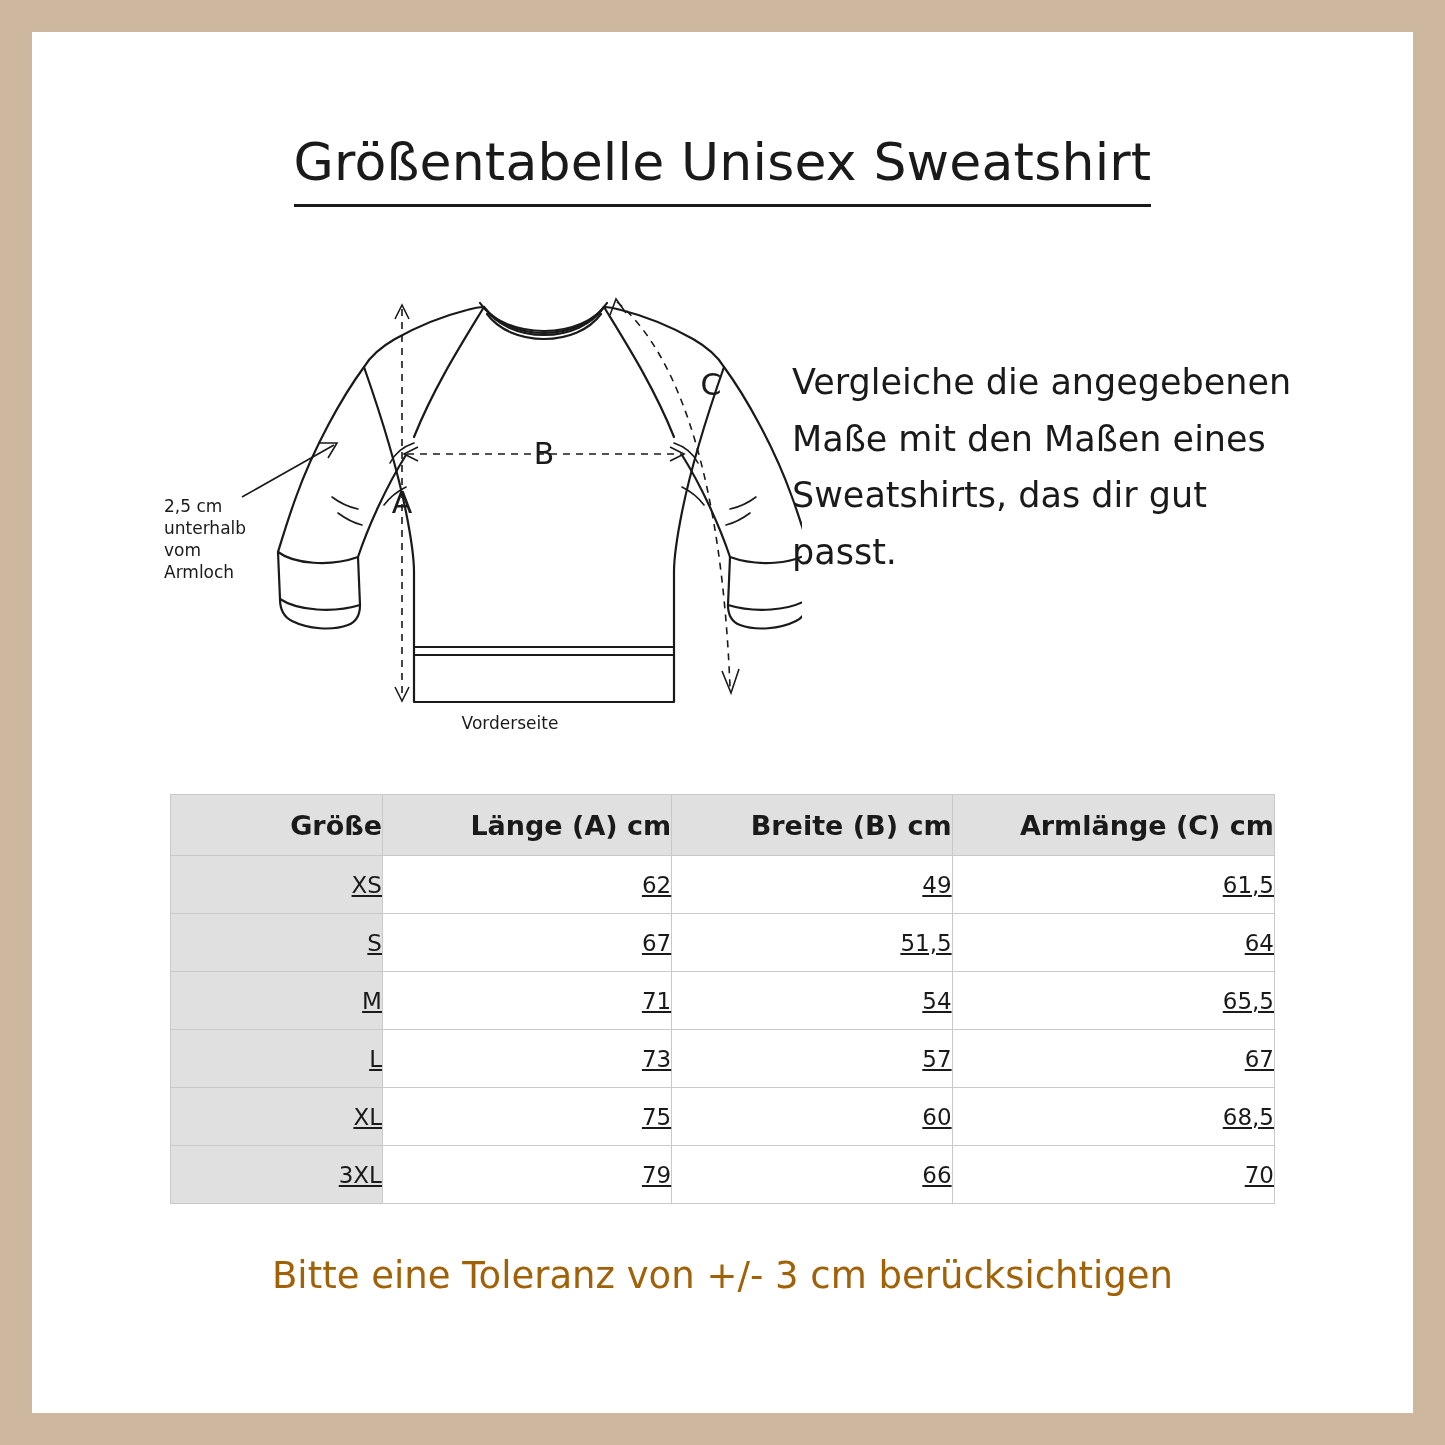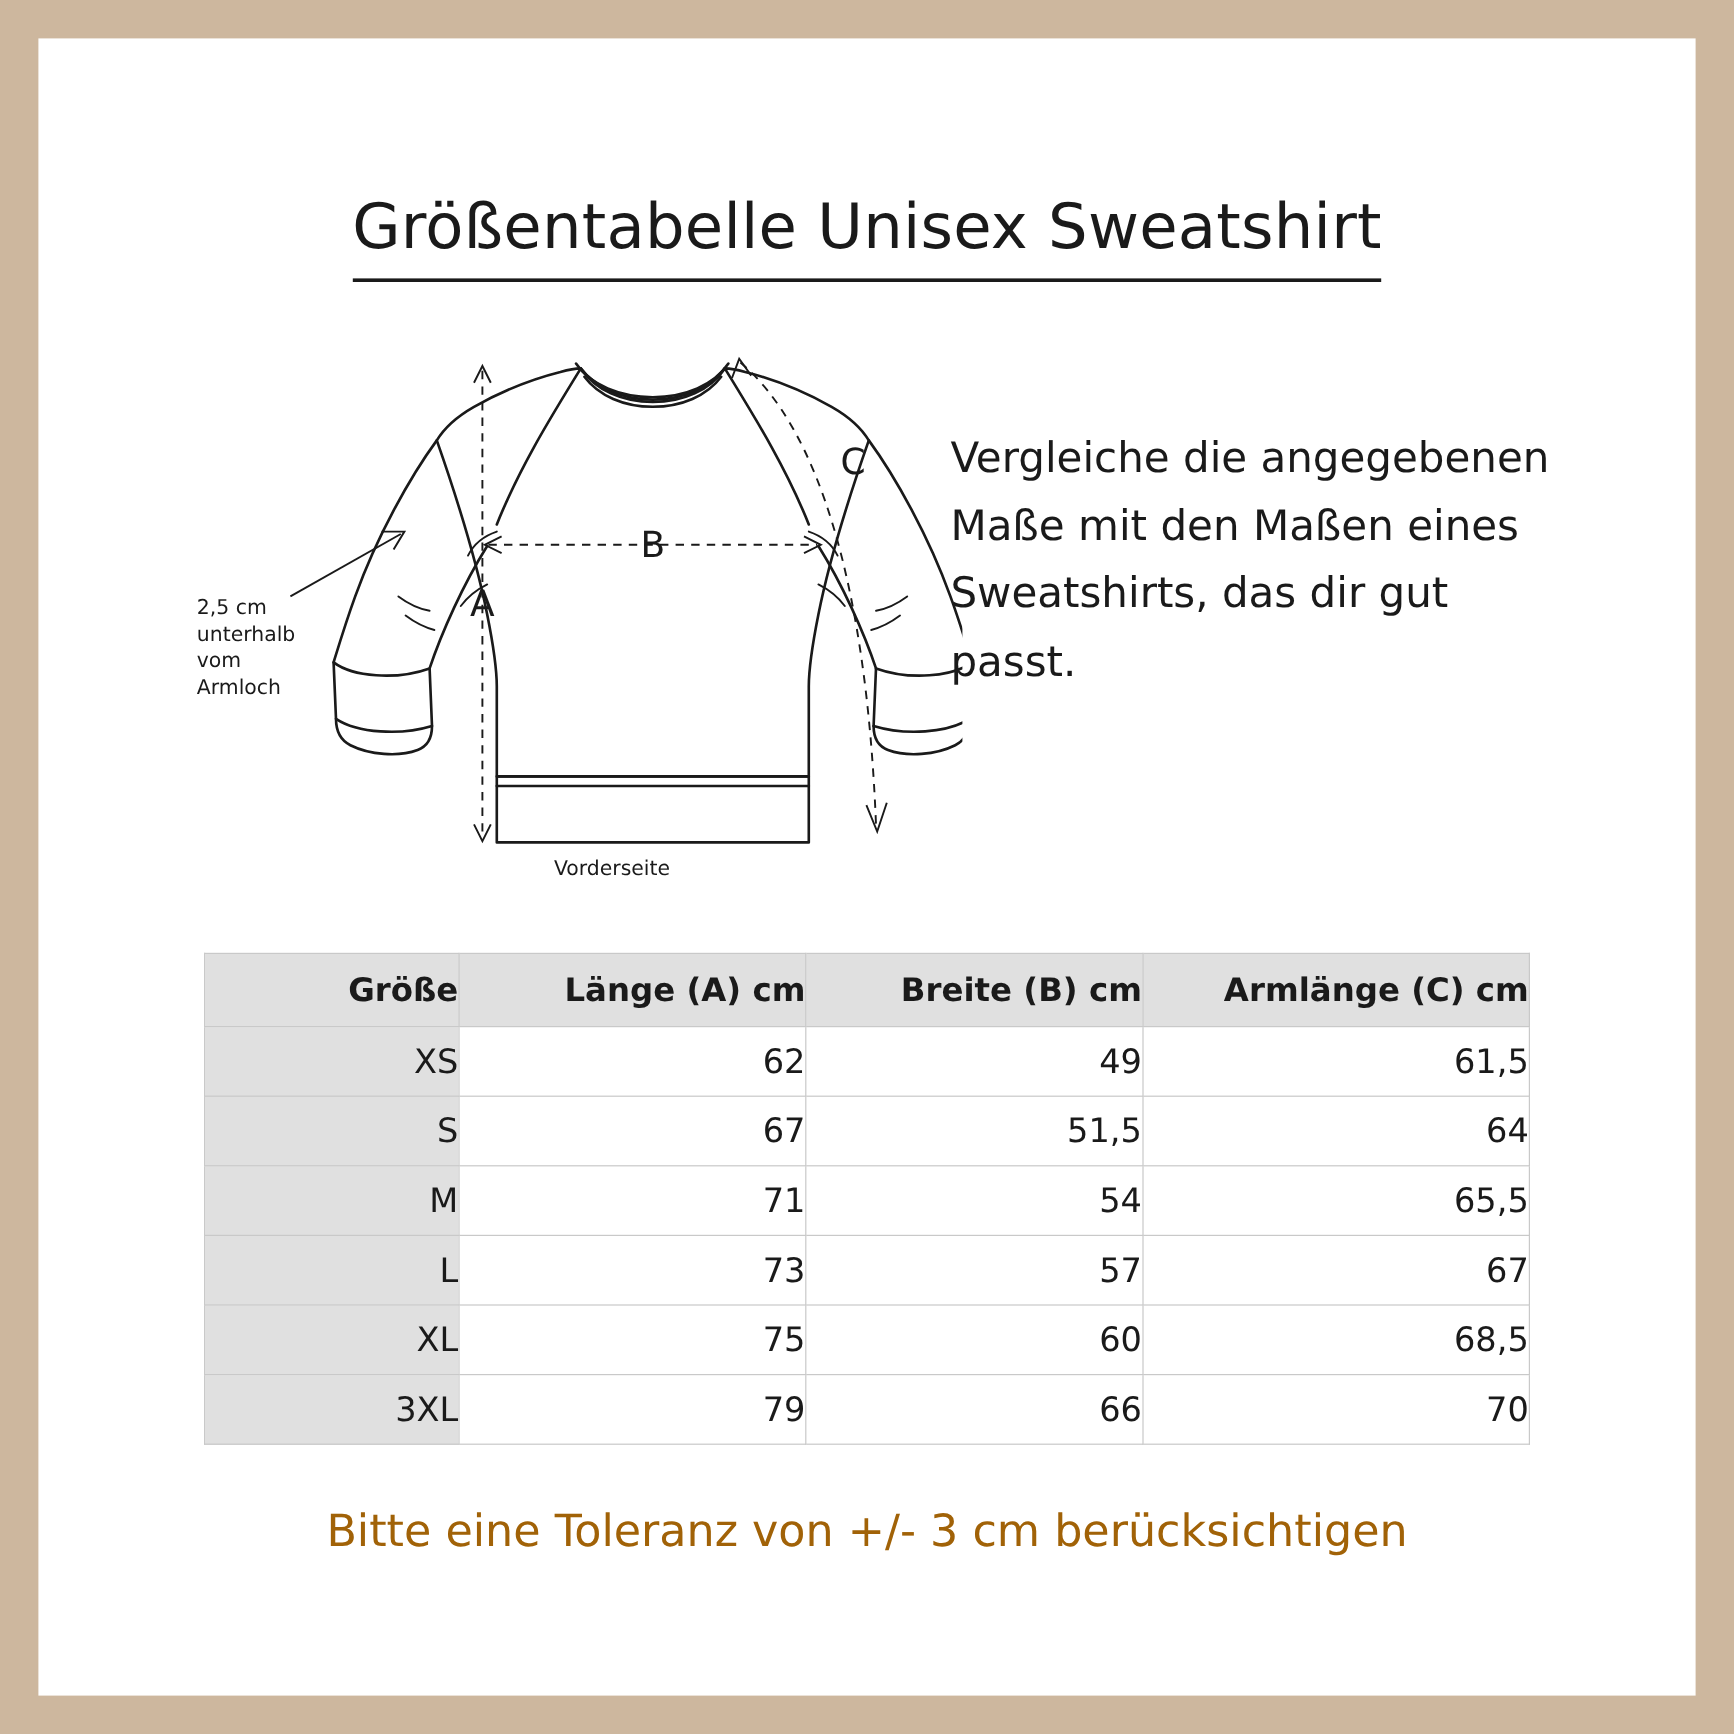--- a/index.html
+++ b/index.html
@@ -25,21 +25,20 @@
   .title {
     position: absolute;
     left: 0;
     top: 100px;
     width: 100%;
     text-align: center;
     font-size: 52px;
     font-weight: 400;
     color: #1a1a1a;
     letter-spacing: 0.2px;
-    margin-top: 28px;
   }
   .title span {
     border-bottom: 3px solid #1a1a1a;
     padding-bottom: 12px;
   }
 
   
   .illus {
     position: absolute;
     left: 130px;
@@ -78,25 +77,26 @@
     color: #1a1a1a;
   }
   thead th {
     background: #e0e0e0;
     font-size: 27px;
     font-weight: bold;
     height: 60px;
     padding: 0;
   }
   tbody td {
-    font-size: 28px;
+    font-size: 23px;
     font-weight: 400;
     height: 57px;
     padding: 0;
     background: #ffffff;
+    text-decoration: underline;
   }
   tbody td.sizecell {
     background: #e0e0e0;
   }
   col.c1 { width: 19.2%; }
   col.c2 { width: 26.2%; }
   col.c3 { width: 25.4%; }
   col.c4 { width: 29.2%; }
 
   .footnote {

